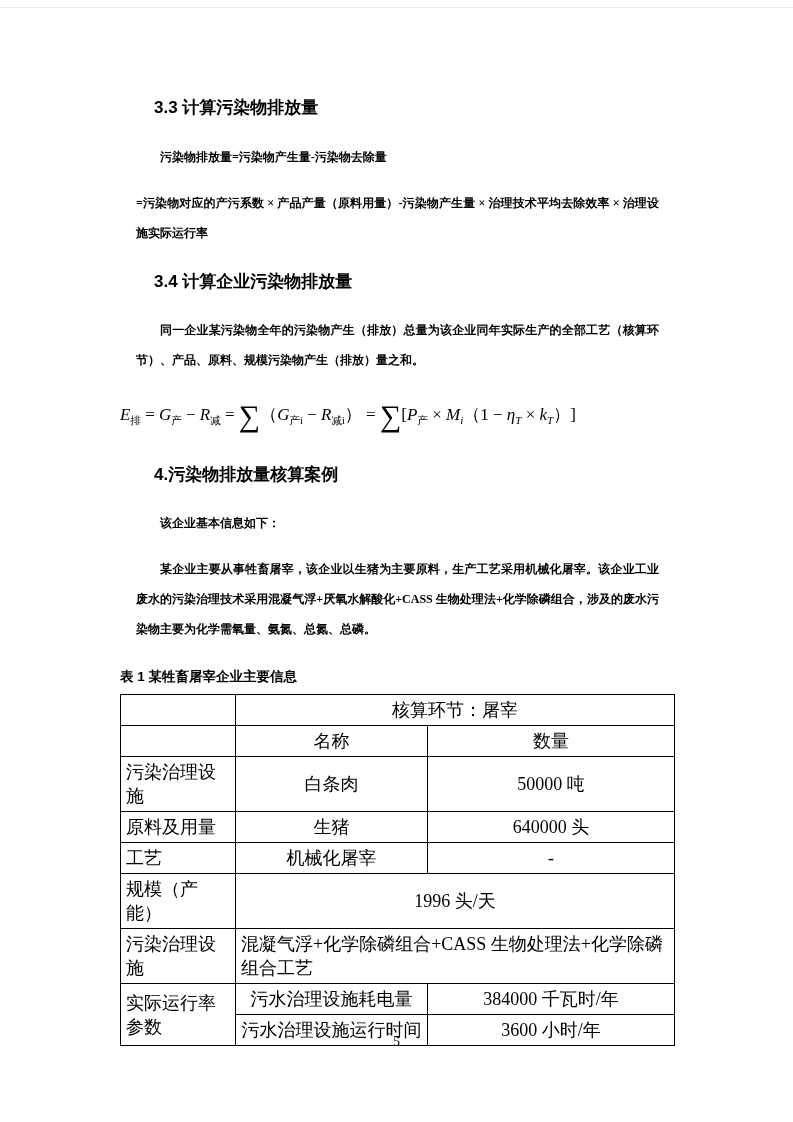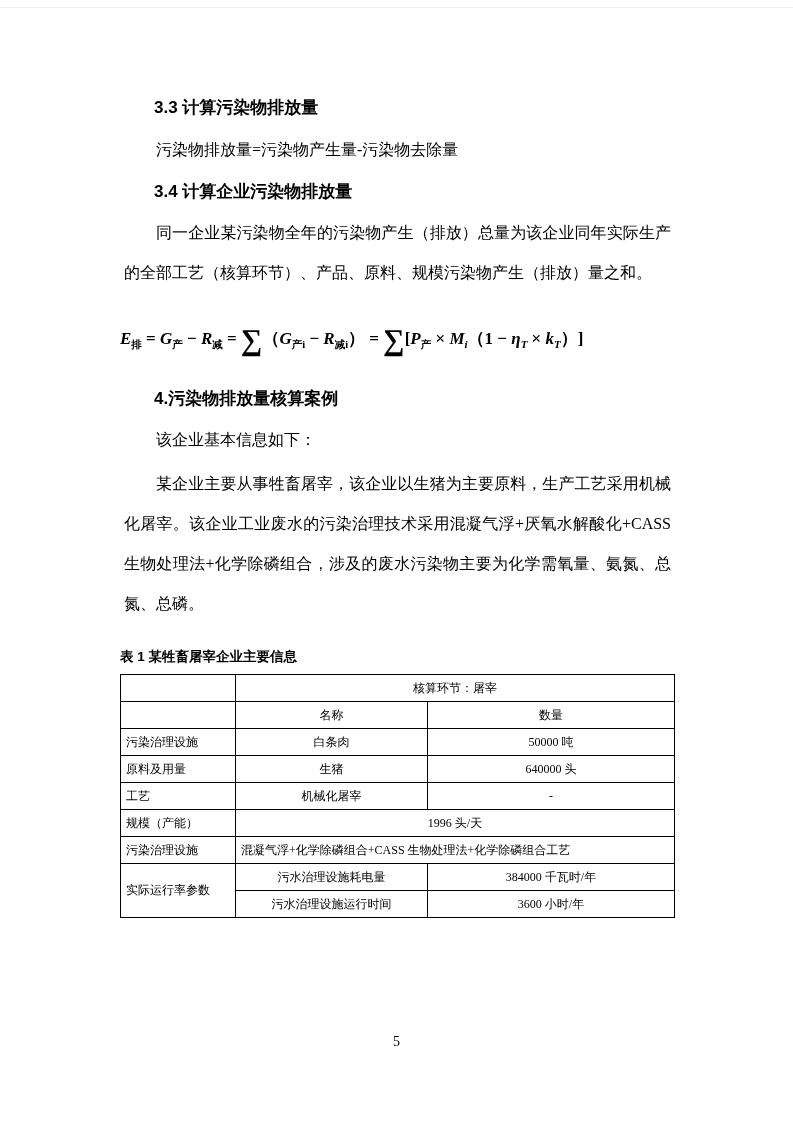--- a/index.html
+++ b/index.html
@@ -23,49 +23,49 @@
   .heading {
     font-family: "Liberation Sans", "DejaVu Sans", sans-serif;
     font-weight: bold;
     font-size: 17px;
     line-height: 2.1;
     margin: 0;
     text-indent: 2em;
   }
   .heading.sp-top { margin-top: 25px; }
   .body {
-    font-size: 16px;
+    font-size: 12px;
     line-height: 2.5;
-    margin: 4px;
+    margin: 16px;
     text-align: justify;
+    font-weight: bold;
   }
   .indent { text-indent: 2em; }
   .formula {
     font-size: 17px;
-    margin: 30px 0 6px 0;
+    margin: 24px 0 6px 0;
     white-space: nowrap;
     line-height: 1.9;
-    font-weight: bold;
   }
   .formula .tk-var { font-style: italic; }
   .formula .tk-sub { font-size: 10.5px; vertical-align: -4px; }
   .formula .tk-subvar { font-size: 11px; font-style: italic; vertical-align: -4px; }
   .formula .tk-sum { font-size: 30px; line-height: 1; vertical-align: -6px; }
   .formula .tk-op { font-style: normal; }
   .caption {
     font-family: "Liberation Sans", "DejaVu Sans", sans-serif;
     font-weight: bold;
     font-size: 13.5px;
     margin: 24px 0 8px 0;
   }
   table.info-table {
     width: 100%;
     border-collapse: collapse;
     table-layout: fixed;
-    font-size: 12px;
+    font-size: 18px;
   }
   table.info-table td {
     border: 1px solid #000000;
     padding: 3px 5px;
     height: 20px;
     vertical-align: middle;
     word-break: break-all;
   }
   table.info-table td.center { text-align: center; }
   table.info-table td.left { text-align: left; }
@@ -80,20 +80,21 @@
 </head>
 <body>
 
 <div class="page">
   <div class="top-edge"></div>
 
   <h2 class="heading">3.3 计算污染物排放量</h2>
 
   <p class="body indent">污染物排放量=污染物产生量-污染物去除量</p>
 
+  <p class="body">=污染物对应的产污系数 × 产品产量（原料用量）-污染物产生量 × 治理技术平均去除效率 × 治理设施实际运行率</p>
 
   <h2 class="heading">3.4 计算企业污染物排放量</h2>
 
   <p class="body indent">同一企业某污染物全年的污染物产生（排放）总量为该企业同年实际生产的全部工艺（核算环节）、产品、原料、规模污染物产生（排放）量之和。</p>
 
   <div class="formula"><span class="tk-var">E</span><span class="tk-sub">排</span><span class="tk-op"> = </span><span class="tk-var">G</span><span class="tk-sub">产</span><span class="tk-op"> − </span><span class="tk-var">R</span><span class="tk-sub">减</span><span class="tk-op"> = </span><span class="tk-sum">∑</span><span class="tk-op">（</span><span class="tk-var">G</span><span class="tk-sub">产i</span><span class="tk-op"> − </span><span class="tk-var">R</span><span class="tk-sub">减i</span><span class="tk-op">）</span><span class="tk-op"> = </span><span class="tk-sum">∑</span><span class="tk-op">[</span><span class="tk-var">P</span><span class="tk-sub">产</span><span class="tk-op"> × </span><span class="tk-var">M</span><span class="tk-subvar">i</span><span class="tk-op">（1 − </span><span class="tk-var">η</span><span class="tk-subvar">T</span><span class="tk-op"> × </span><span class="tk-var">k</span><span class="tk-subvar">T</span><span class="tk-op">）]</span></div>
 
   <h2 class="heading sp-top">4.污染物排放量核算案例</h2>
 
   <p class="body indent">该企业基本信息如下：</p>

